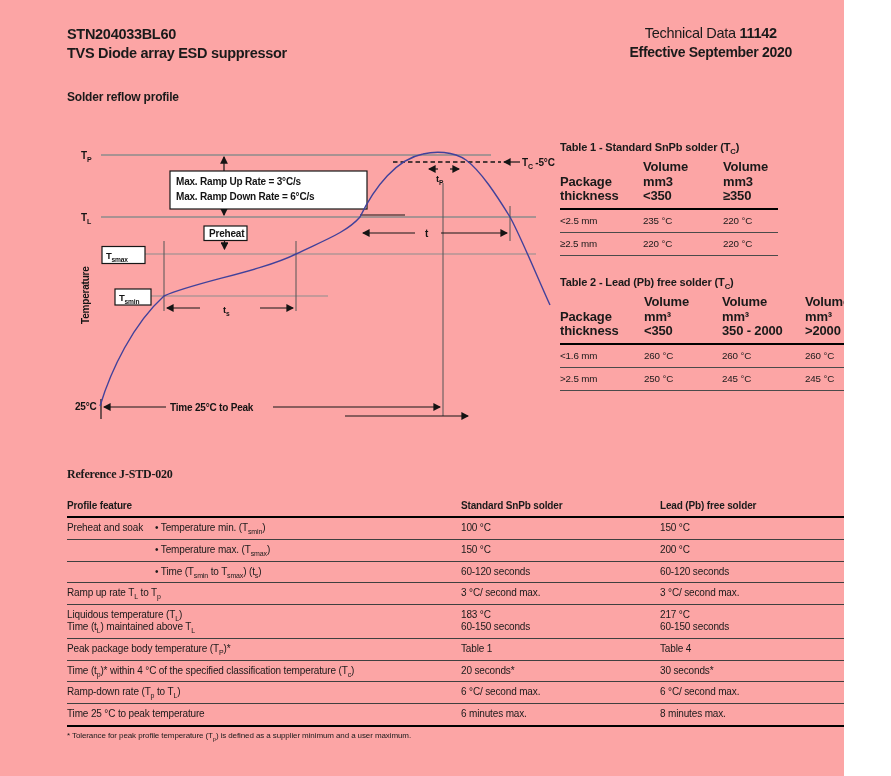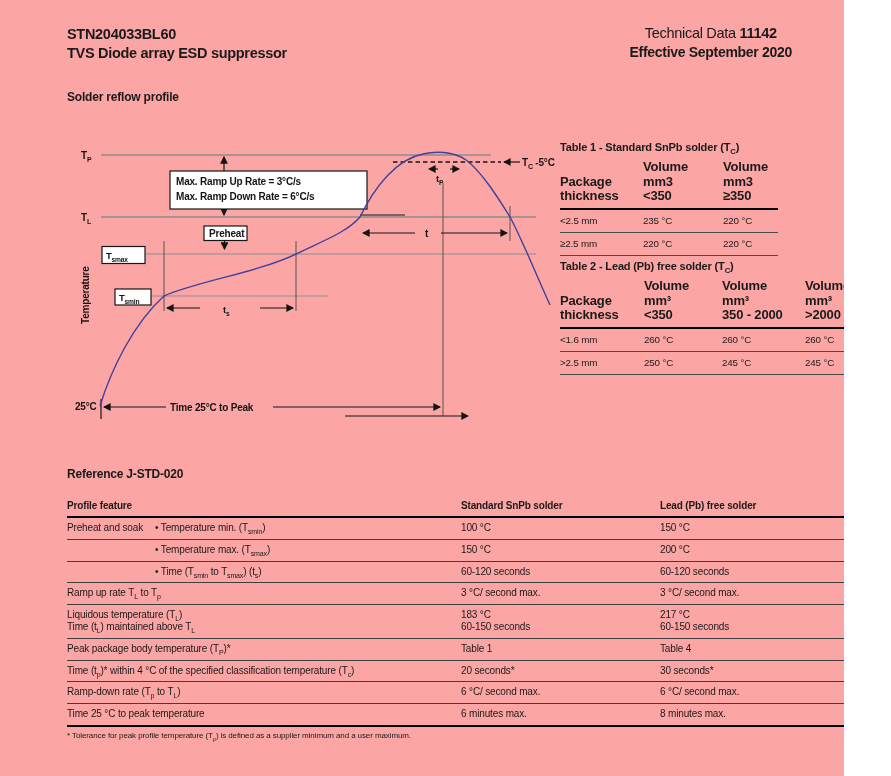--- a/index.html
+++ b/index.html
@@ -188,21 +188,21 @@
         </tr>
         <tr>
           <td>≥2.5 mm</td>
           <td>220 °C</td>
           <td>220 °C</td>
         </tr>
       </tbody>
     </table>
   </div>
 
-  <div class="abs mini-wrap" style="left:560px; top:260px; width:312px;">
+  <div class="abs mini-wrap" style="left:560px; top:276px; width:312px;">
     <div class="mini-title"><span>Table 2 - Lead (Pb) free solder (T</span><sub>C</sub><span>)</span></div>
     <table class="mini">
       <colgroup>
           <col style="width:84px">
           <col style="width:78px">
           <col style="width:83px">
           <col style="width:65px">
         </colgroup>
       <thead>
         <tr>
@@ -229,21 +229,21 @@
         <tr>
           <td>&gt;2.5 mm</td>
           <td>250 °C</td>
           <td>245 °C</td>
           <td>245 °C</td>
         </tr>
       </tbody>
     </table>
   </div>
 
-  <div class="abs sec-title" style="left:67px; top:467px;">Reference J-STD-020</div>
+  <div class="abs sec-title" style="left:67px; top:467px;font-family:Liberation Serif, serif;">Reference J-STD-020</div>
 
   <table class="ref abs" style="left:67px; top:500px;">
     <colgroup>
         <col style="width:394px">
         <col style="width:199px">
         <col style="width:200px">
       </colgroup>
     <thead>
       <tr>
         <th>Profile feature</th>

